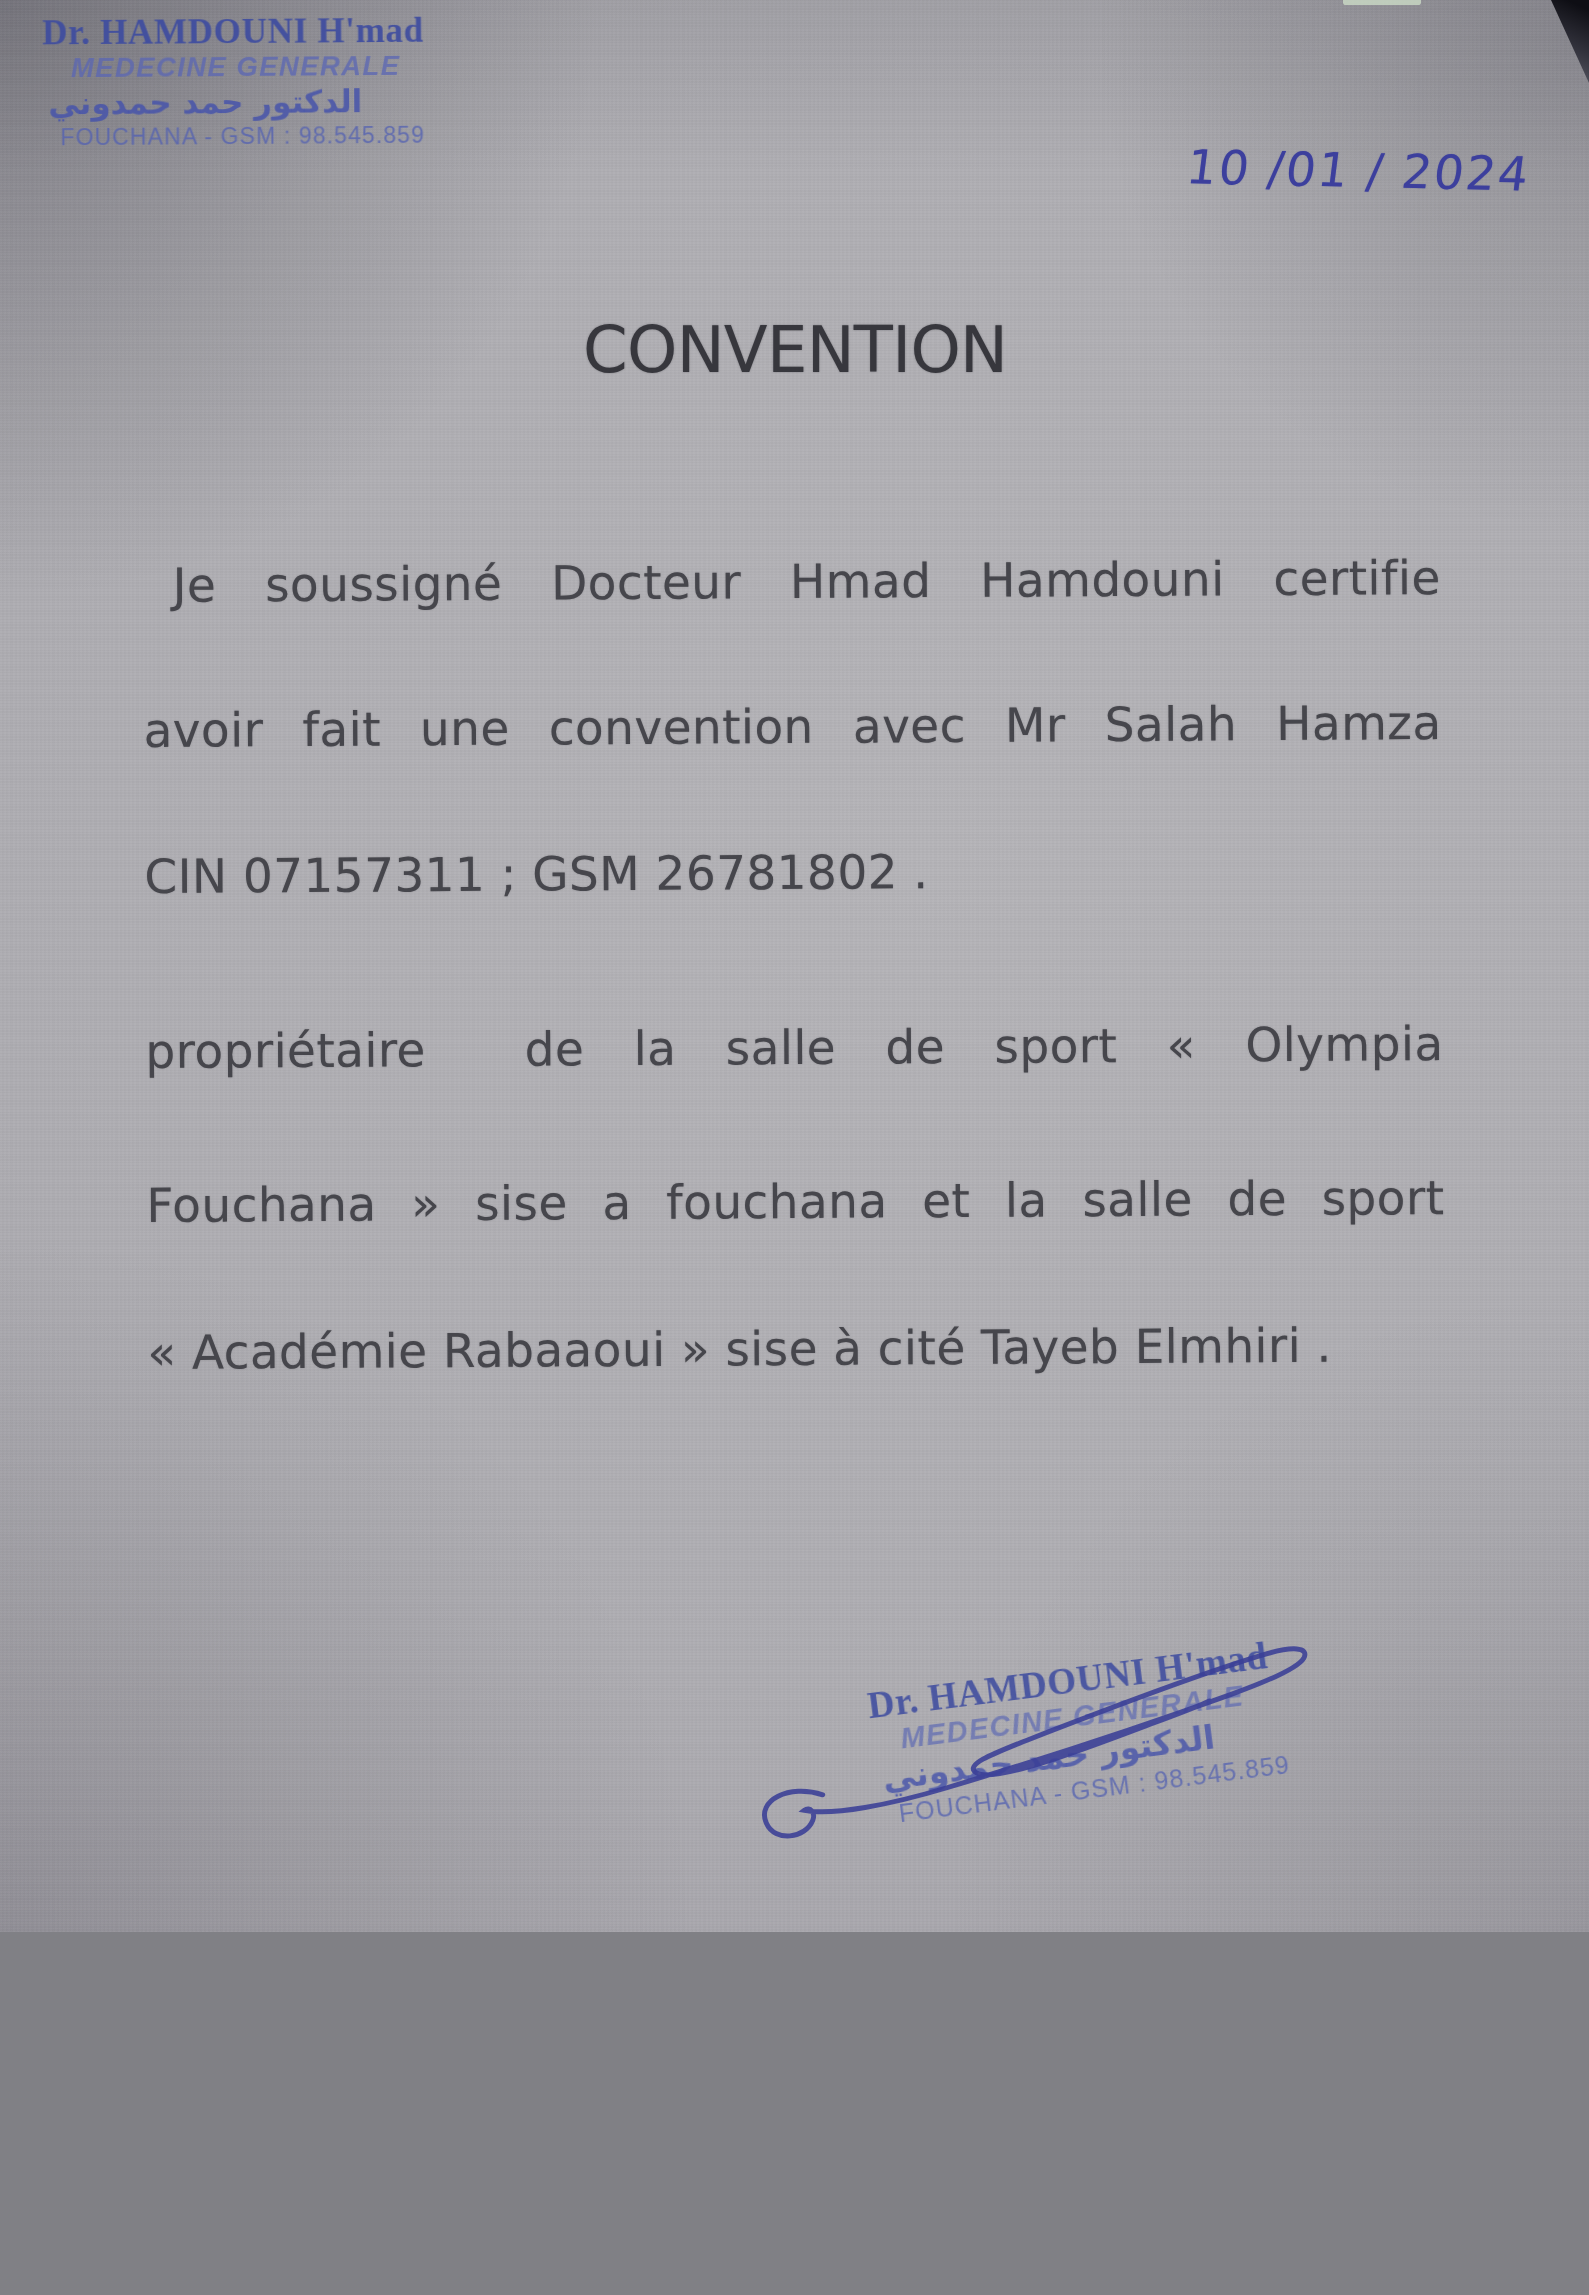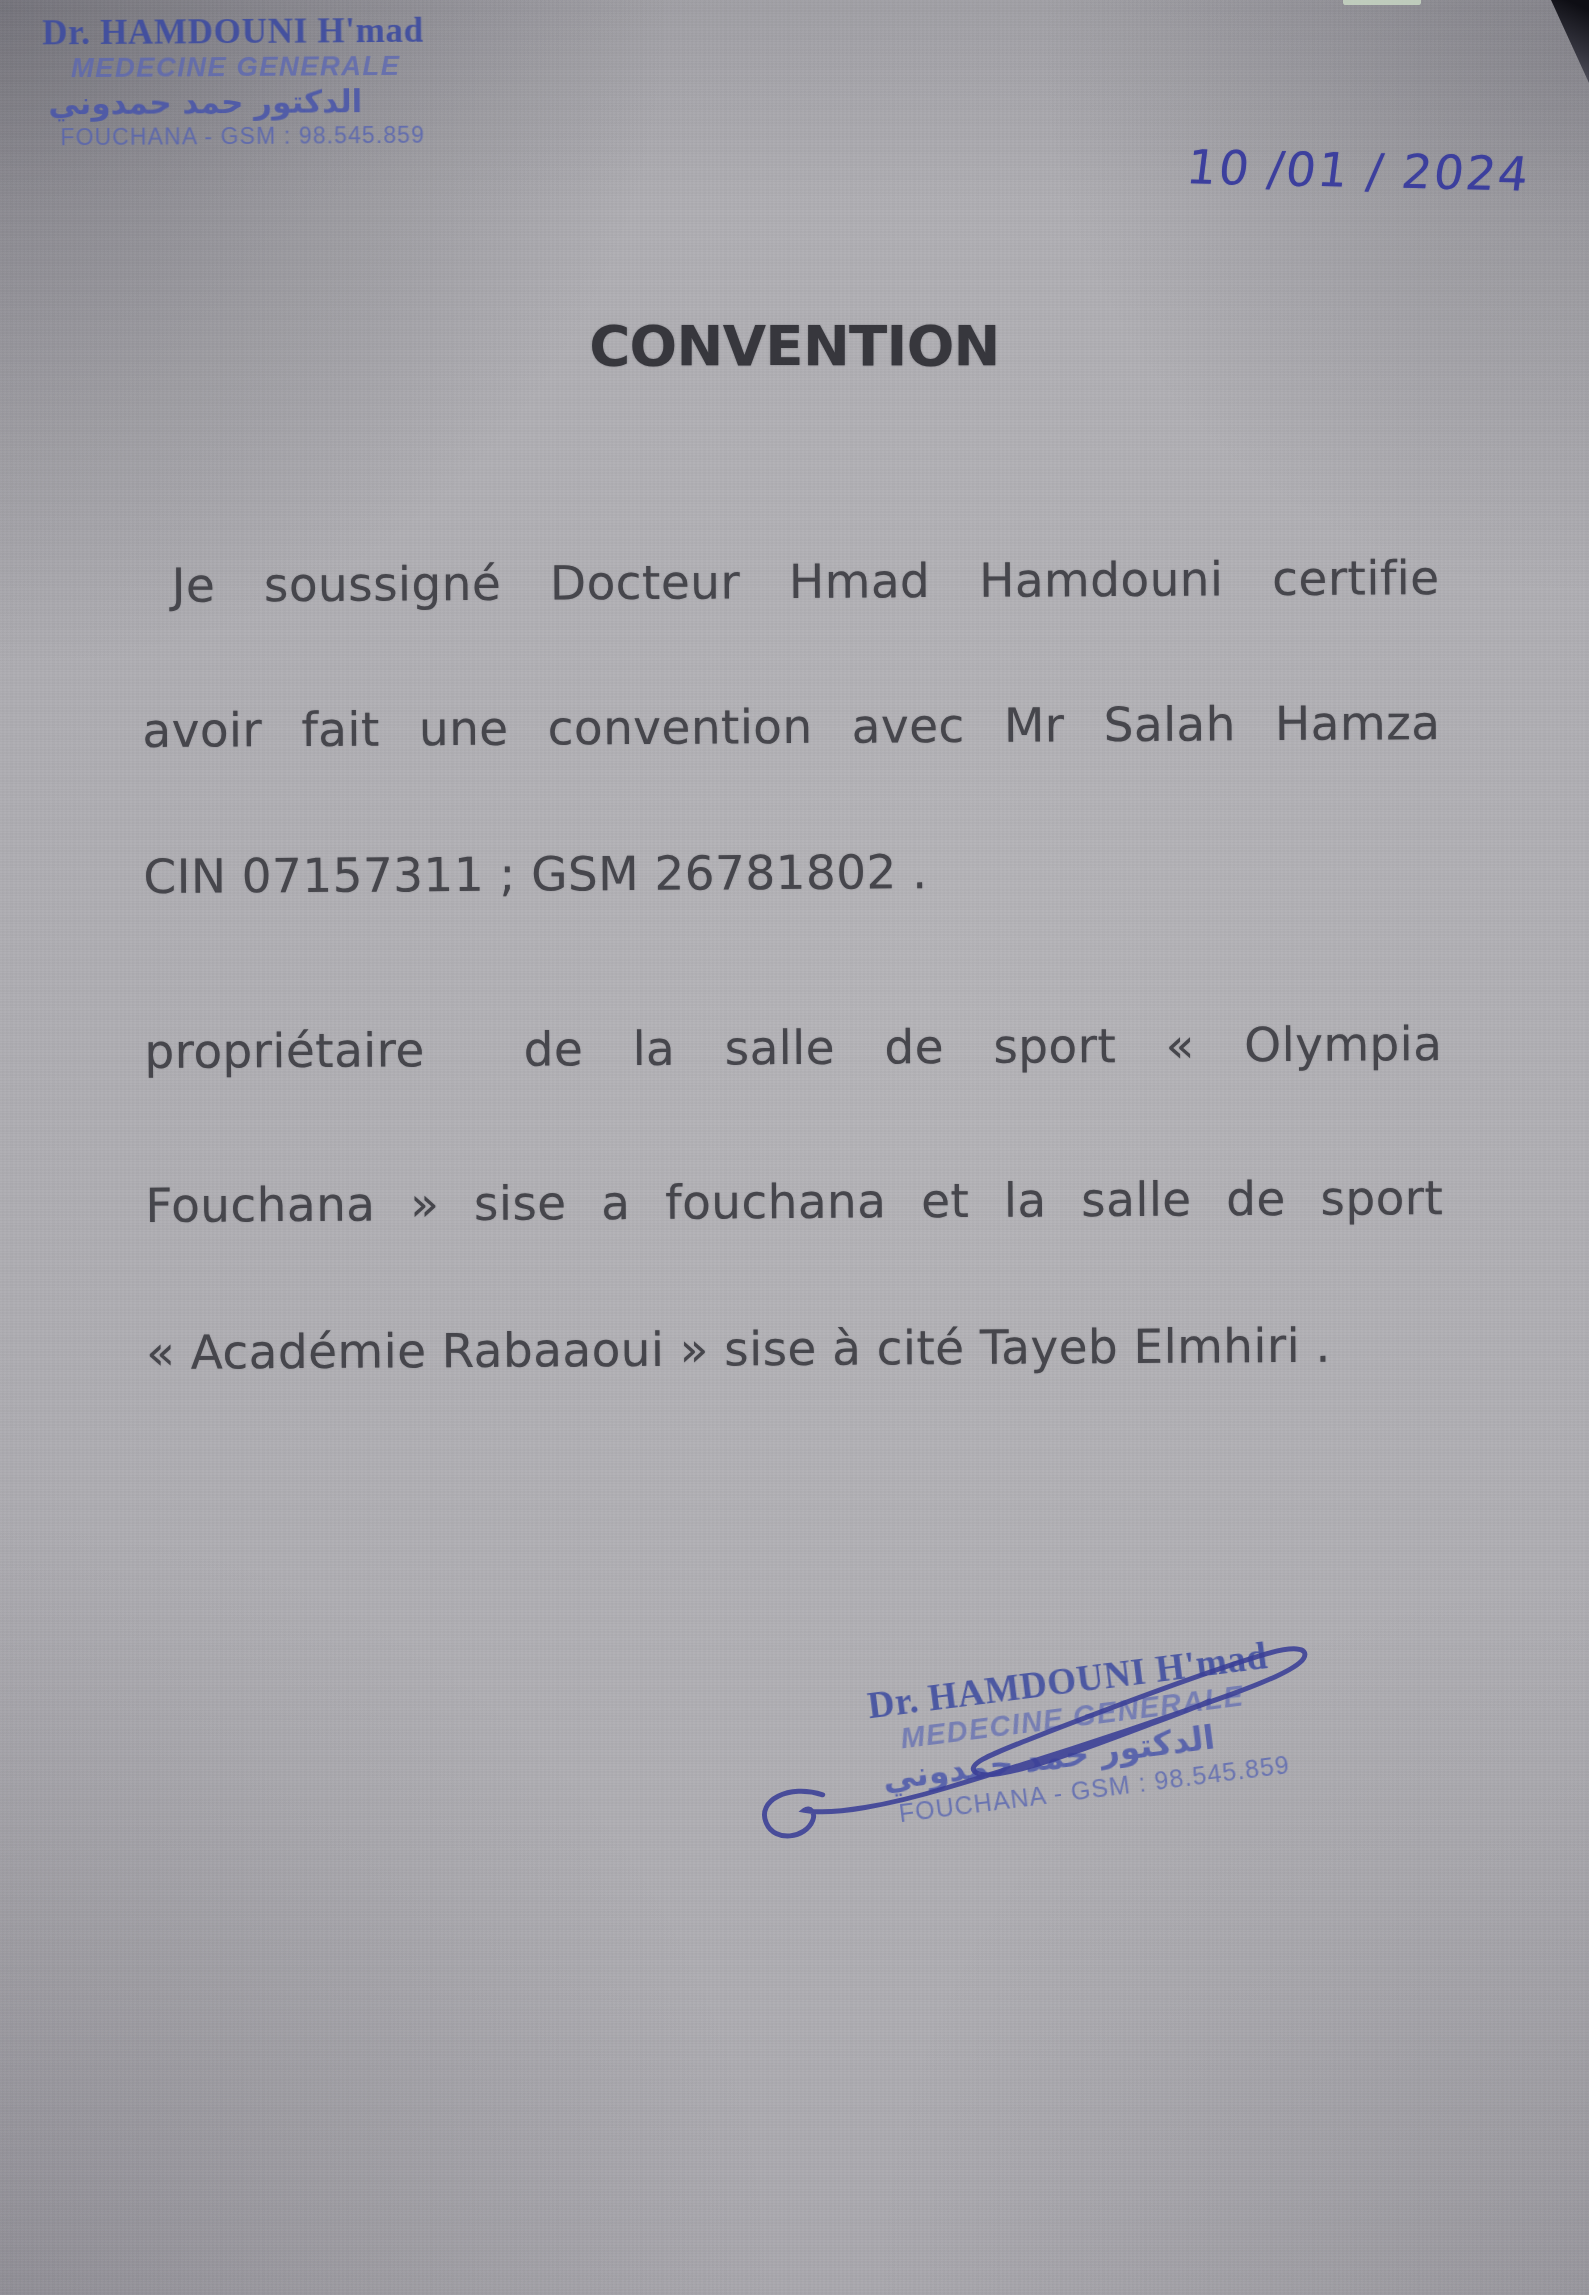--- a/index.html
+++ b/index.html
@@ -1,19 +1,19 @@
 <!DOCTYPE html>
 <html style="font-size:11.3px"><head>
 <meta charset="utf-8">
 <style>
   html, body { margin: 0; padding: 0; background: #808085; }
   .page {
     position: relative;
     width: 1589px;
-    height: 2295px;
+    height: 1932px;
     overflow: hidden;
     font-family: "DejaVu Sans", sans-serif;
     background:
       radial-gradient(circle at 0% 0%, rgba(28,28,38,.30), rgba(28,28,38,0) 24%),
       radial-gradient(circle at 100% 2%, rgba(28,28,38,.20), rgba(28,28,38,0) 20%),
       radial-gradient(circle at 0% 100%, rgba(28,28,38,.14), rgba(28,28,38,0) 28%),
       radial-gradient(circle at 100% 100%, rgba(28,28,38,.10), rgba(28,28,38,0) 26%),
       linear-gradient(180deg, rgba(40,40,52,.10), rgba(40,40,52,0) 9%),
       radial-gradient(ellipse 125% 92% at 58% 44%, #b5b4b8 0%, #aeadb2 48%, #a3a1a8 78%, #959399 100%);
   }
@@ -73,21 +73,21 @@
     font-size: 47px; letter-spacing: 2.1px; white-space: nowrap;
     color: #3c3f9d;
     transform: rotate(1.2deg) skewX(-6deg);
     text-shadow: 0 0 1.1px rgba(60,63,157,.55);
   }
   .signature-svg { position: absolute; left: 0; top: 0; overflow: visible; }
 
   
   .doc-title {
     position: absolute; left: 583px; top: 313px; width: 423px;
-    text-align: center; font-weight: bold; font-size: 56px; letter-spacing: -0.7px;
+    text-align: center; font-weight: normal; font-size: 64px; letter-spacing: -0.7px;
     color: #37373d; text-shadow: 0 0 1.8px rgba(45,45,52,.45);
     white-space: nowrap;
   }
   .body-block { position: absolute; inset: 0; transform: rotate(-0.35deg); }
   .bl {
     position: absolute; left: 145px; width: 1298px;
     font-size: 47px; line-height: 56px; letter-spacing: 0.4px;
     color: #46464c; text-shadow: 0 0 1.4px rgba(58,58,64,.38);
     white-space: pre-wrap;
   }

